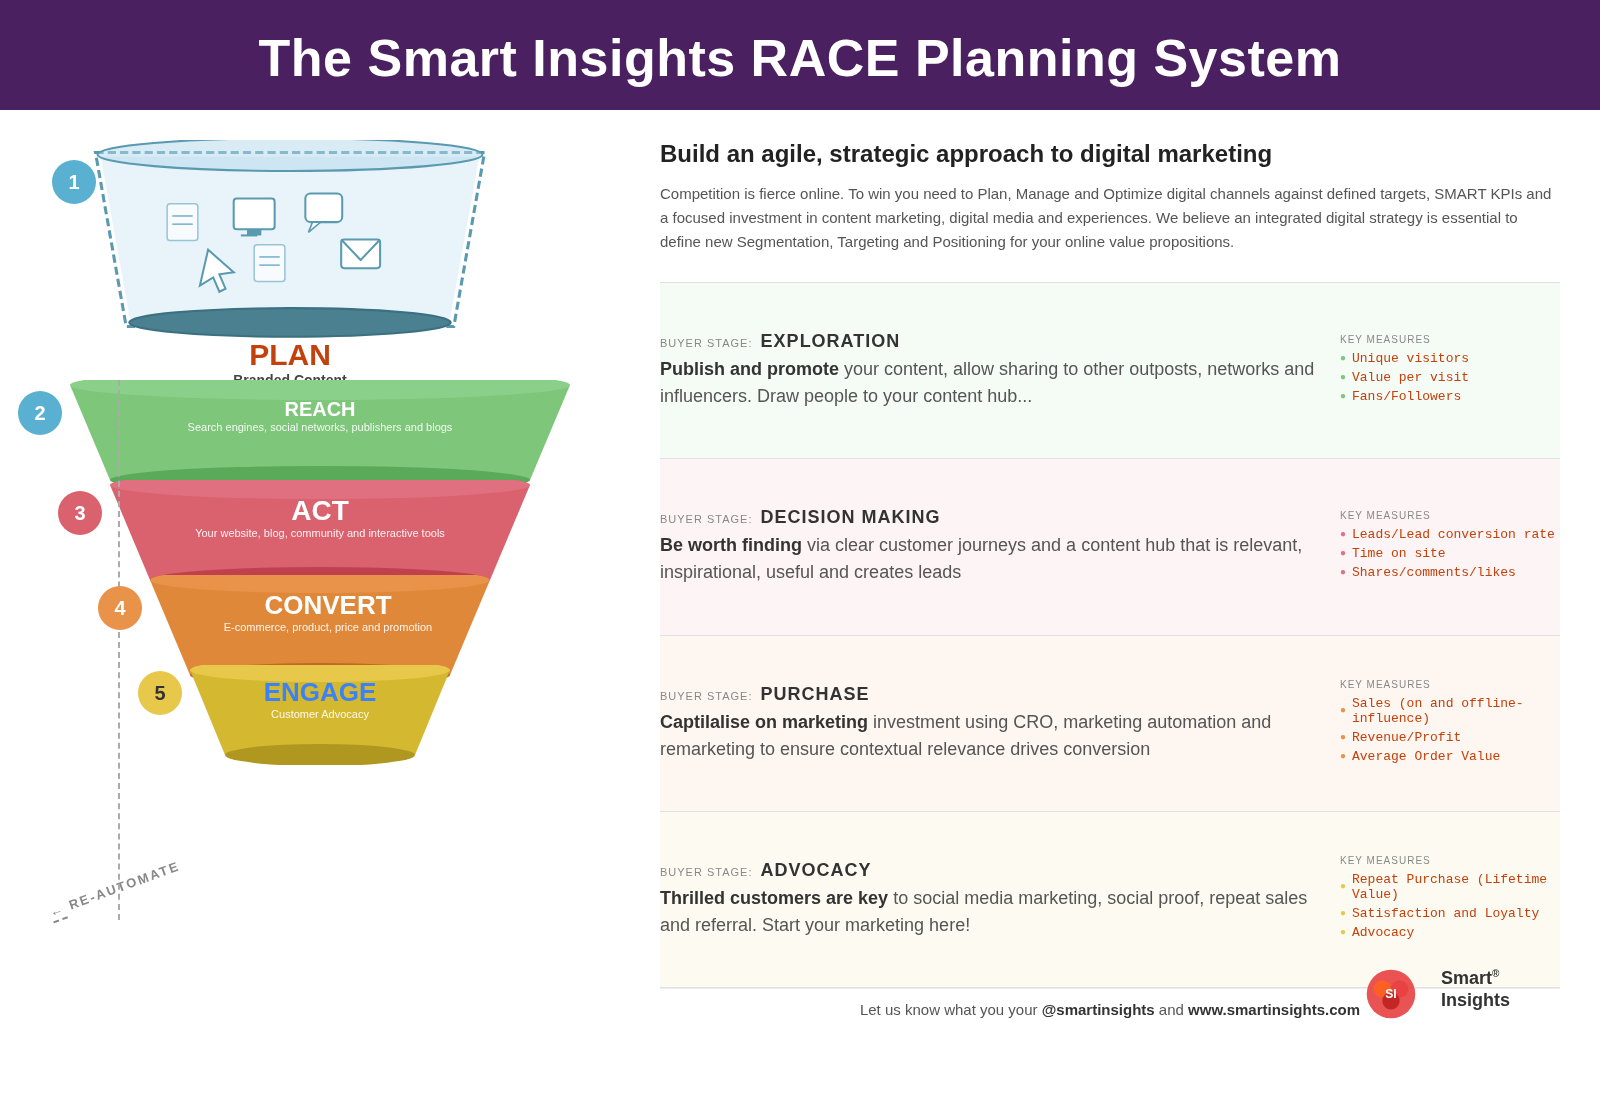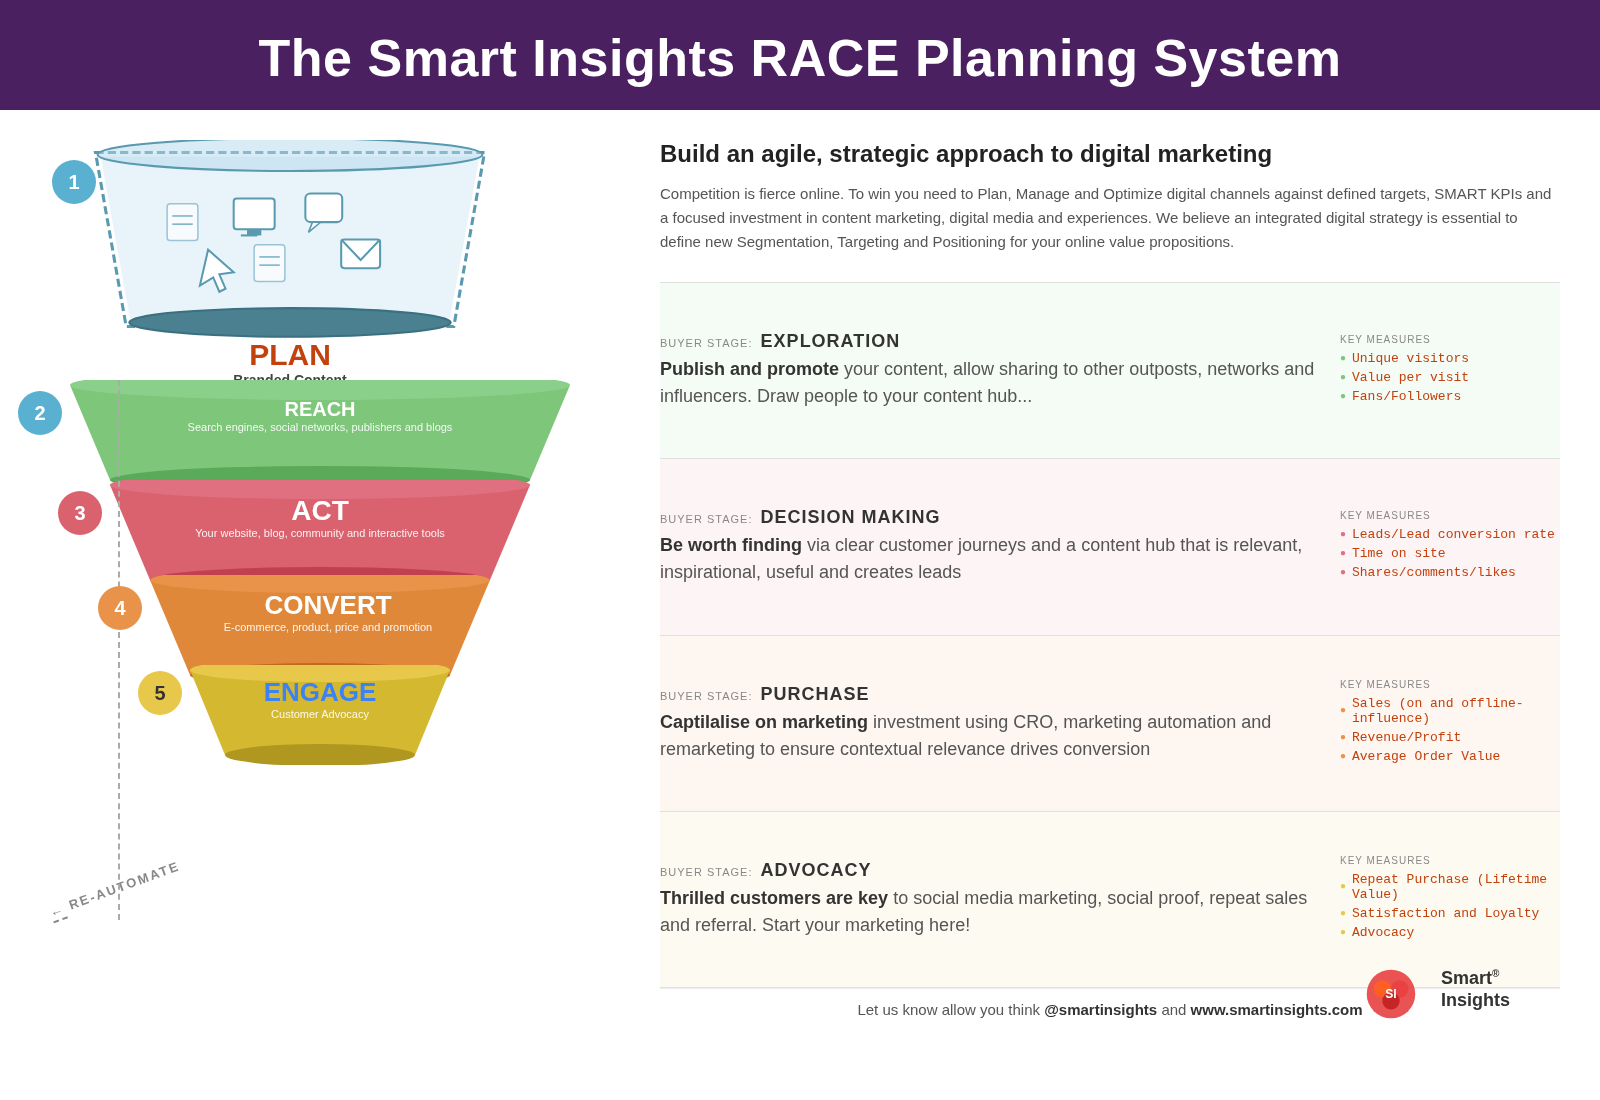--- a/index.html
+++ b/index.html
@@ -505,21 +505,21 @@
             <li>Satisfaction and Loyalty</li>
             <li>Advocacy</li>
           </ul>
         </div>
       </div>
 
     </div>
 
     <div class="footer">
       <div class="footer-text">
-        <span>Let us know allow you think </span>
+        <span>Let us know what you your </span>
         <strong>@smartinsights</strong>
         <span> and </span>
         <strong>www.smartinsights.com</strong>
       </div>
       <div class="footer-logo">
 
         <svg class="si-logo-circle" viewBox="0 0 60 60">
           <circle cx="30" cy="30" r="28" fill="#e84040" opacity="0.9"></circle>
           <circle cx="20" cy="24" r="10" fill="#ff6020" opacity="0.9"></circle>
           <circle cx="40" cy="24" r="10" fill="#e84040" opacity="0.9"></circle>

